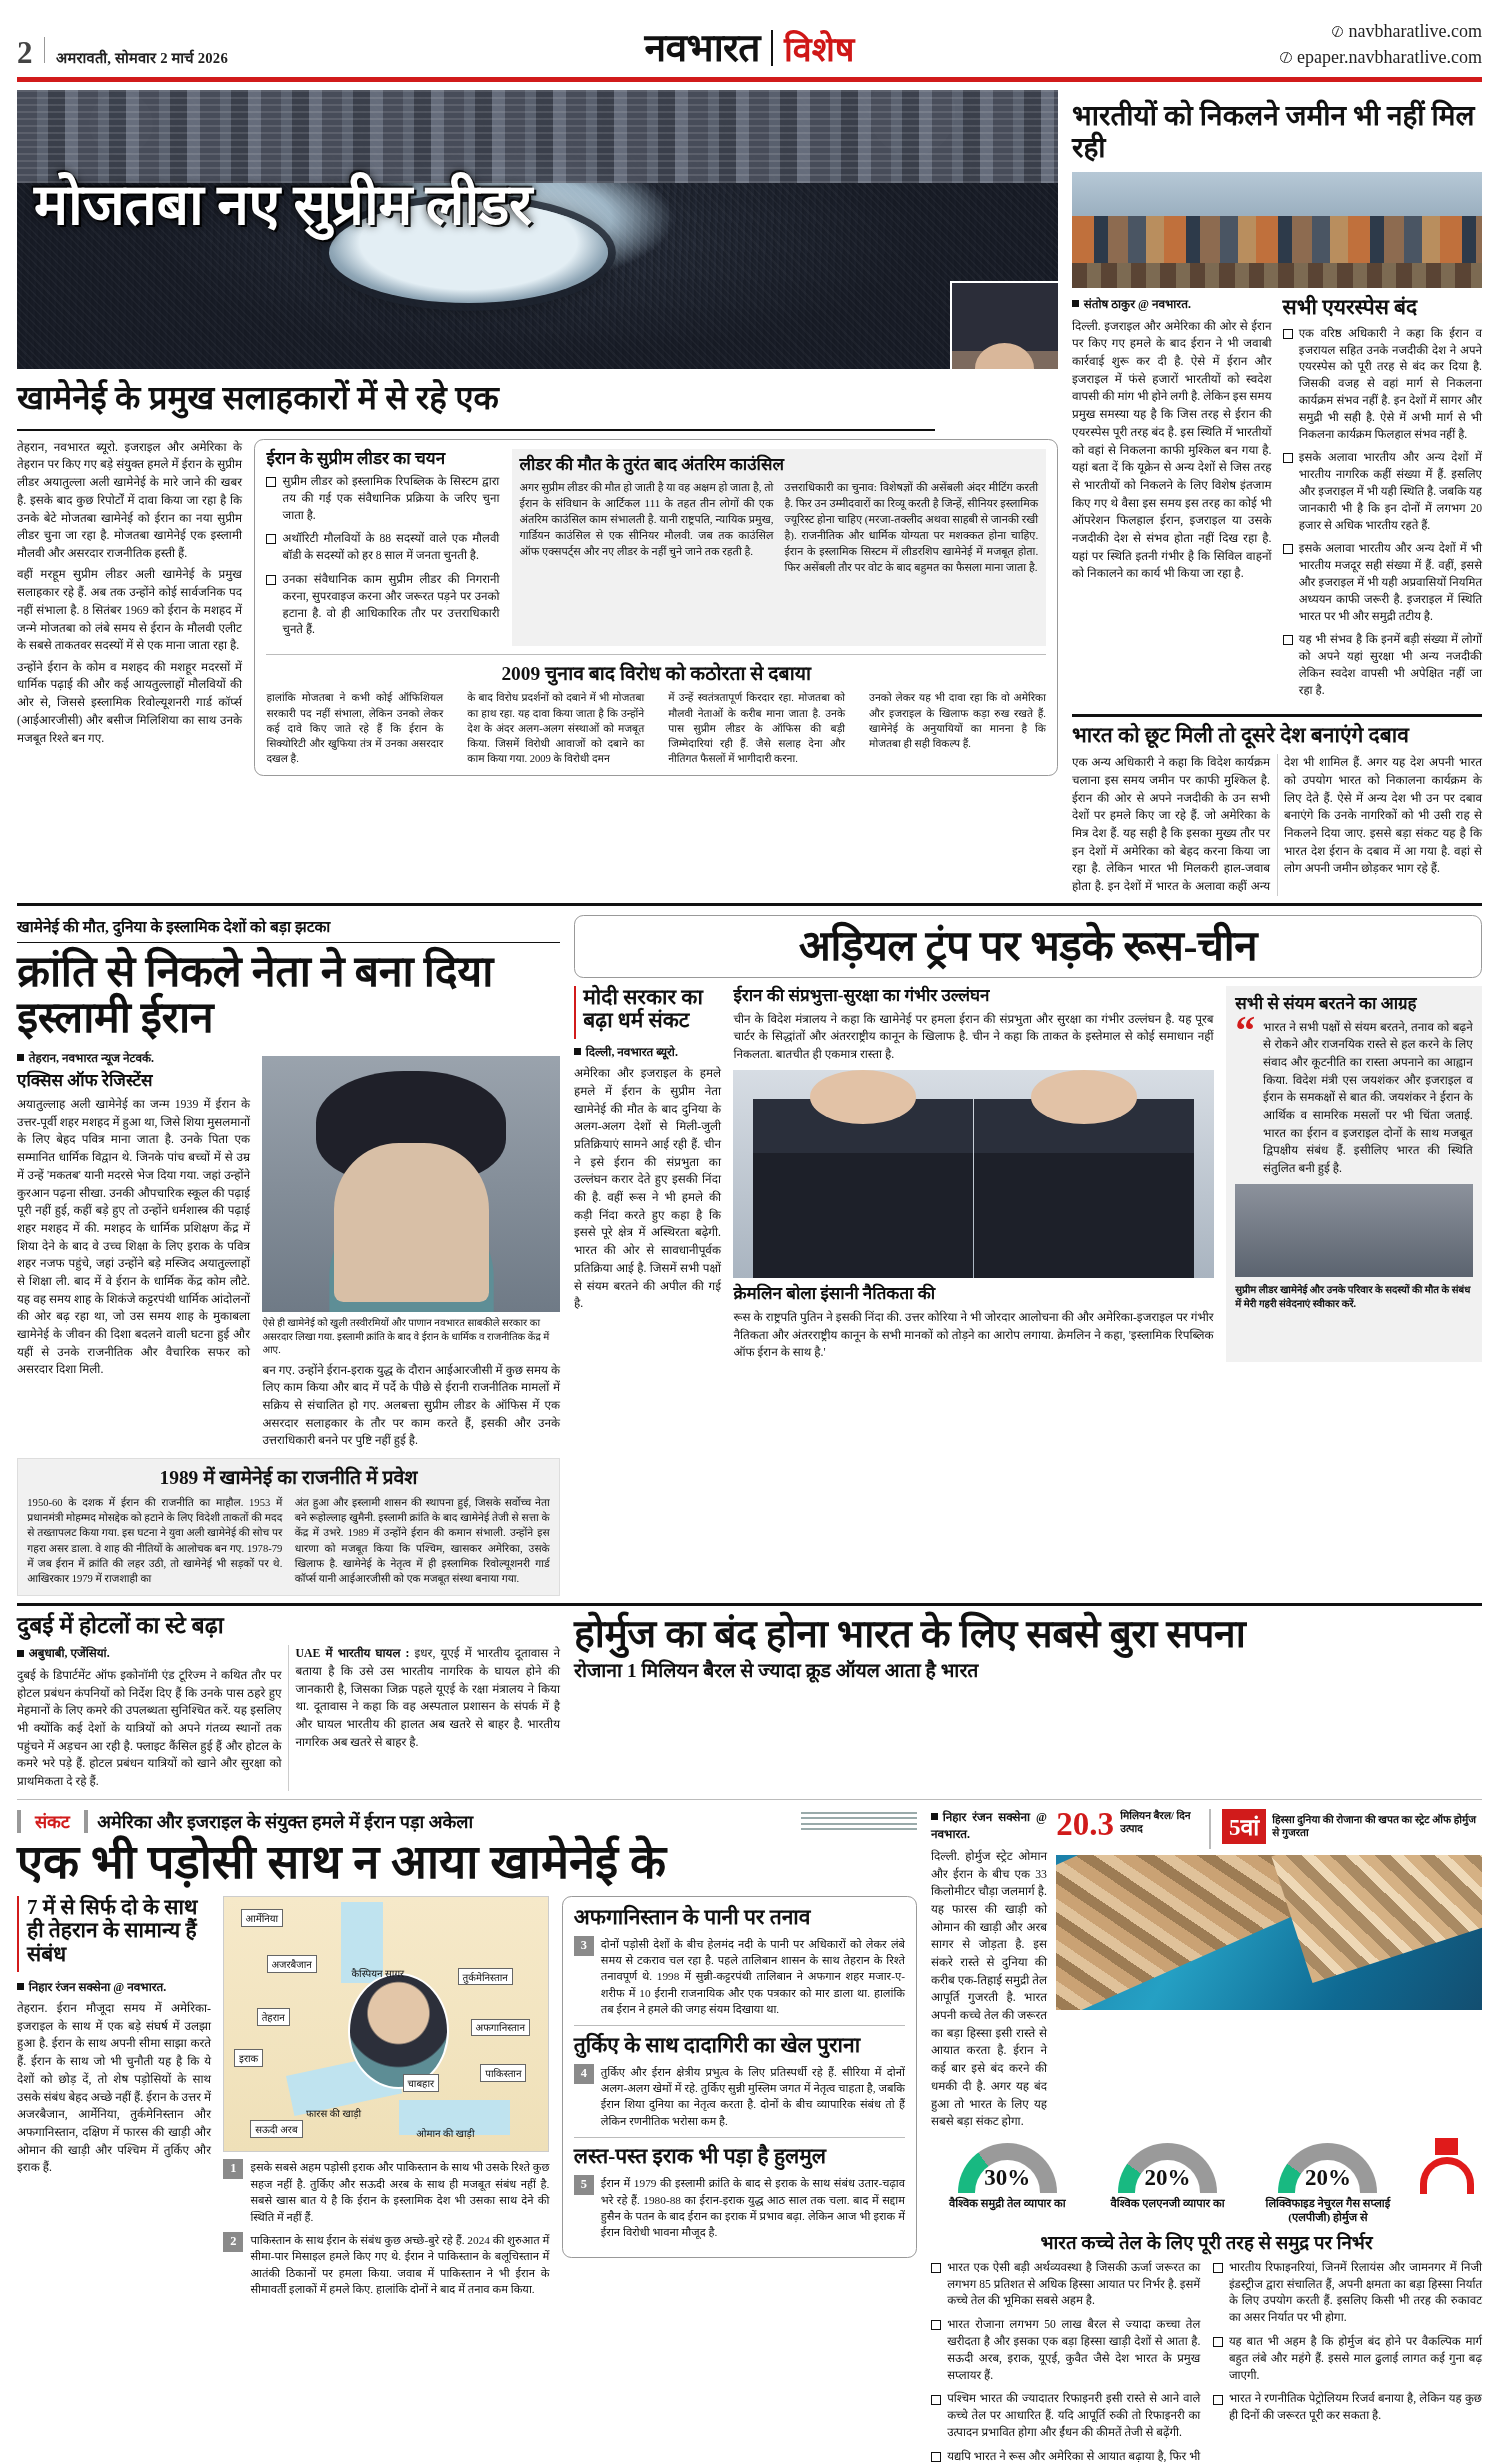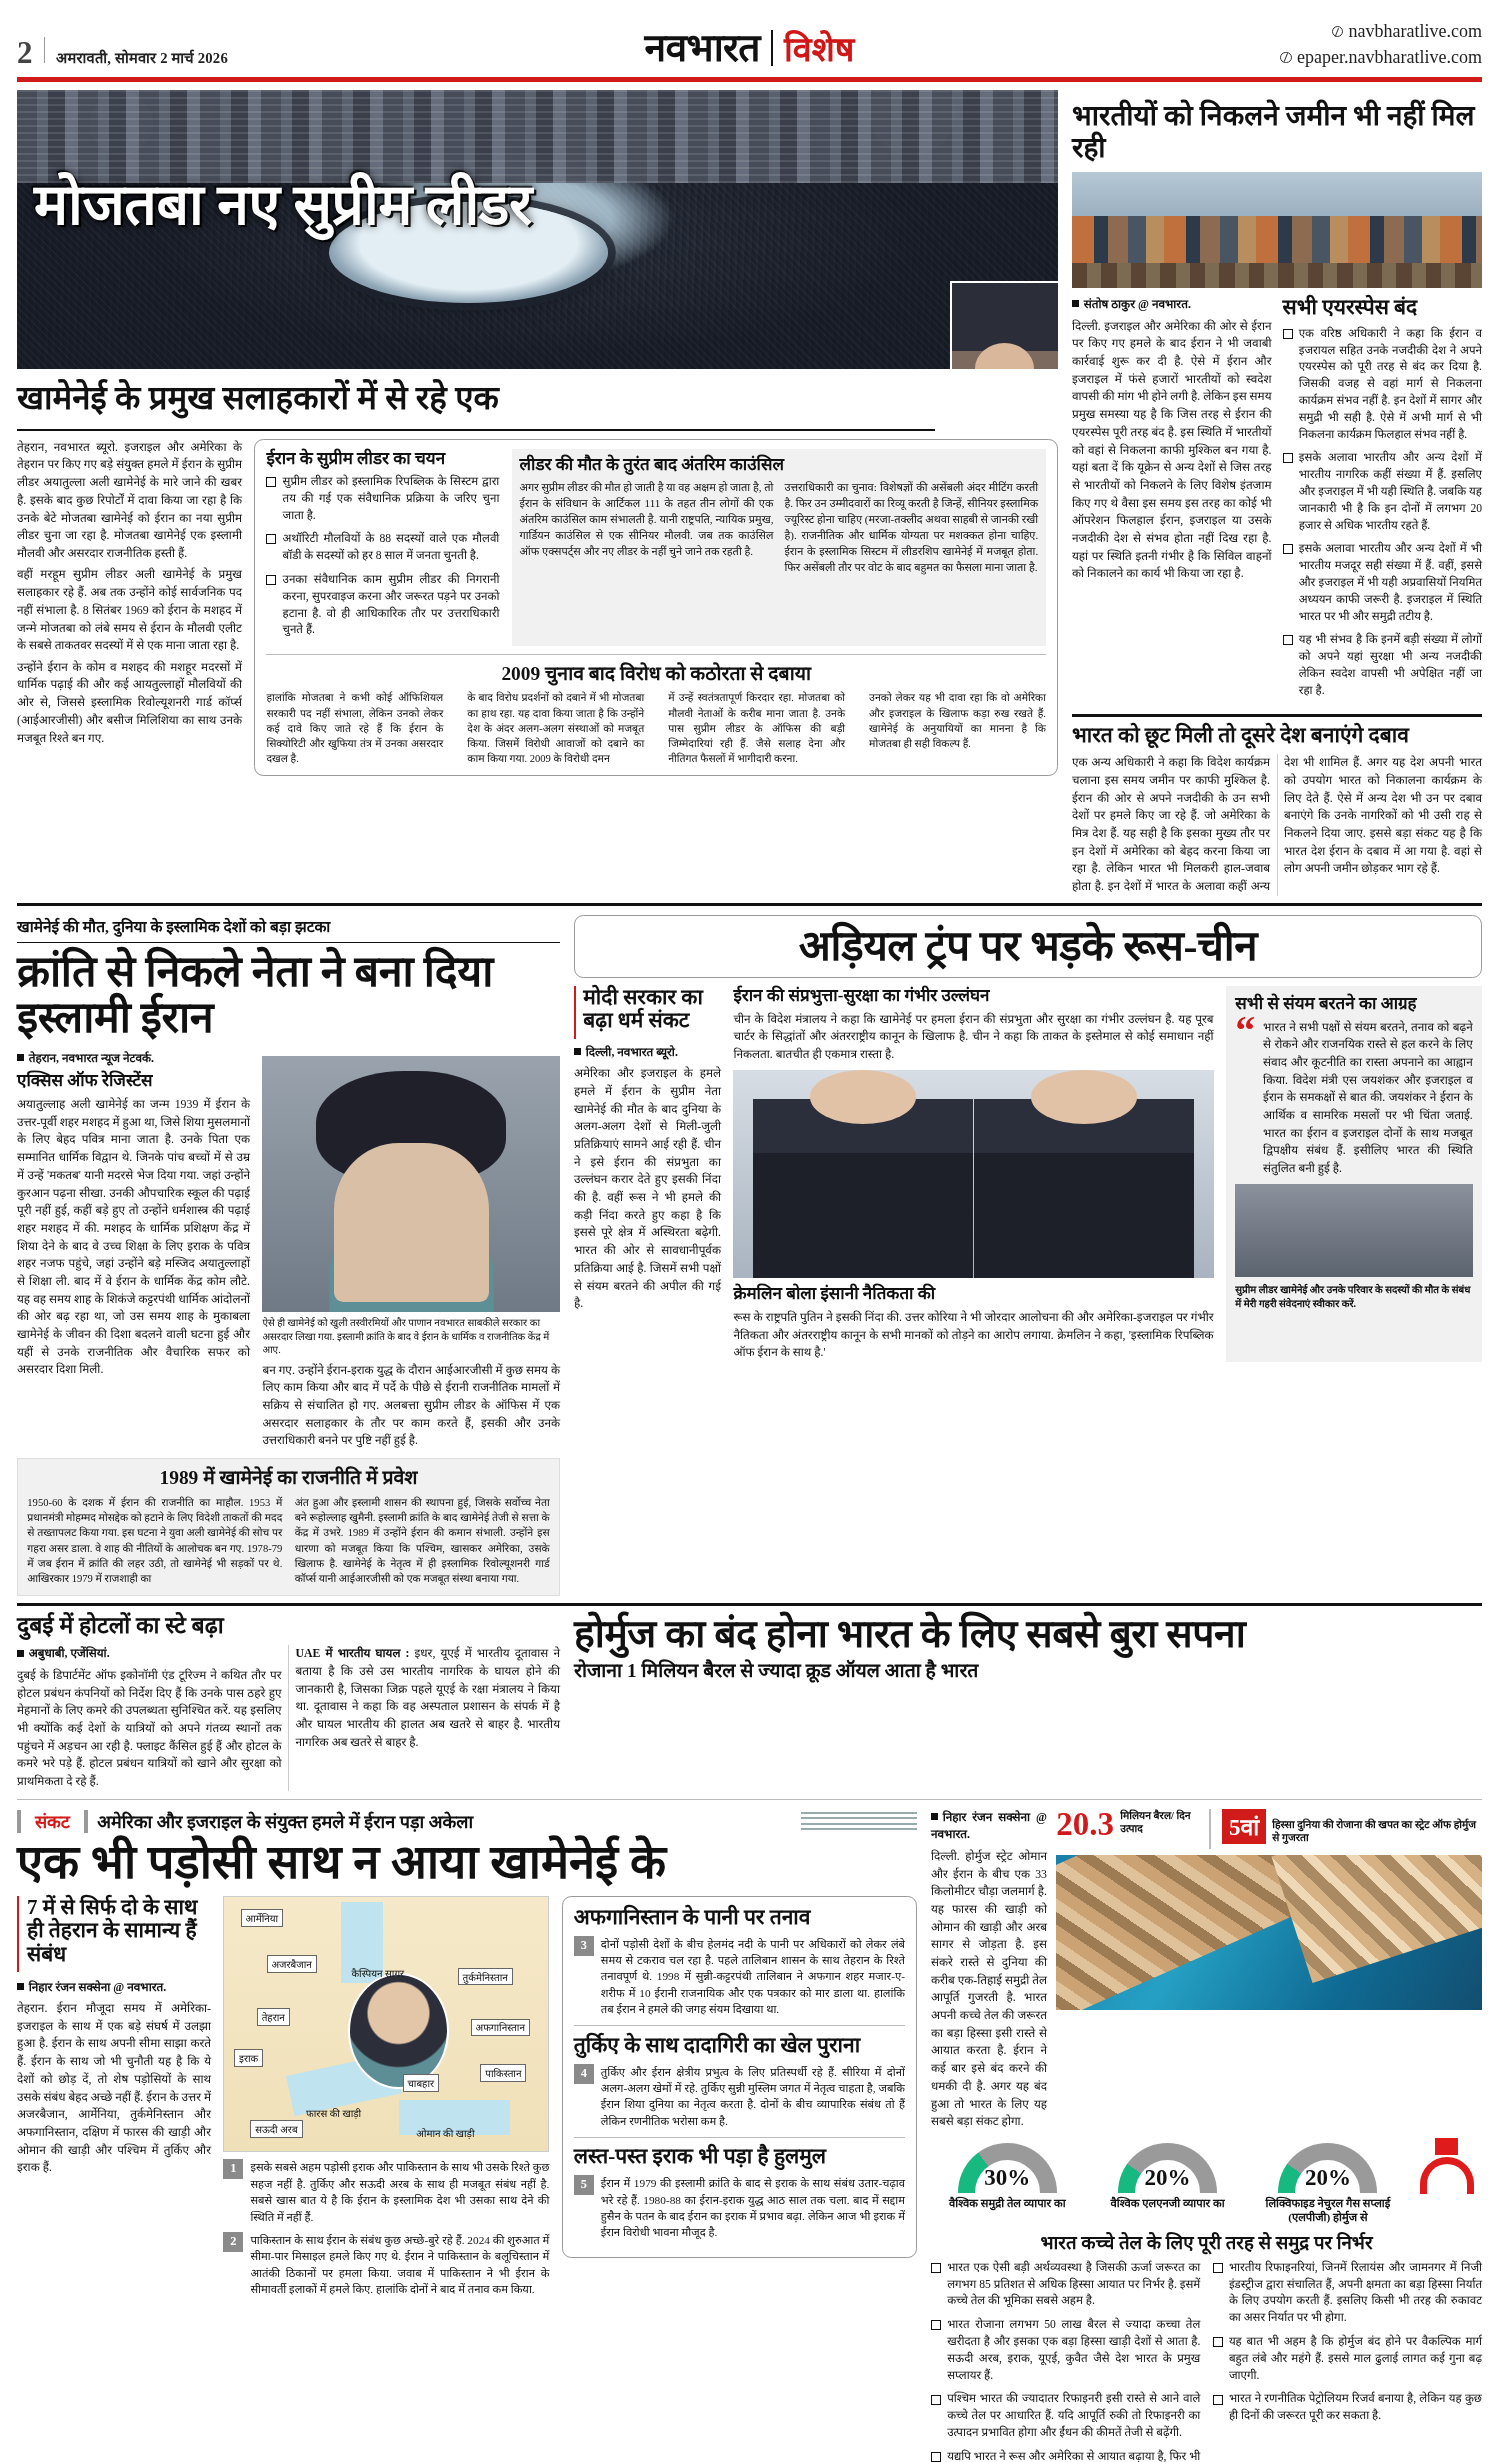--- a/index.html
+++ b/index.html
@@ -487,21 +487,21 @@
           <p><span class="sq"></span><span class="byline">निहार रंजन सक्सेना @ नवभारत.</span></p>
           <p>दिल्ली. होर्मुज स्ट्रेट ओमान और ईरान के बीच एक 33 किलोमीटर चौड़ा जलमार्ग है. यह फारस की खाड़ी को ओमान की खाड़ी और अरब सागर से जोड़ता है. इस संकरे रास्ते से दुनिया की करीब एक-तिहाई समुद्री तेल आपूर्ति गुजरती है. भारत अपनी कच्चे तेल की जरूरत का बड़ा हिस्सा इसी रास्ते से आयात करता है. ईरान ने कई बार इसे बंद करने की धमकी दी है. अगर यह बंद हुआ तो भारत के लिए यह सबसे बड़ा संकट होगा.</p>
         </div>
         <div>
           <div class="big-stat">
             <div style="display:flex;align-items:flex-start;gap:6.2px;">
               <span class="bs-num">20.3</span>
               <span class="bs-sm">मिलियन बैरल/ दिन उत्पाद</span>
             </div>
             <div style="width:2.3px;height:40px;background:#bbb;"></div>
-            <div style="display:flex;align-items:flex-end;gap:6.2px;">
+            <div style="display:flex;align-items:center;gap:6.2px;">
               <span class="rank-badge">5वां</span>
               <span class="bs-sm">हिस्सा दुनिया की रोजाना की खपत का स्ट्रेट ऑफ होर्मुज से गुजरता</span>
             </div>
           </div>
           <div class="hormuz-photo" style="margin-top:6.2px;"></div>
         </div>
       </div>
 
       <div class="gauges">
         <div class="gauge">

